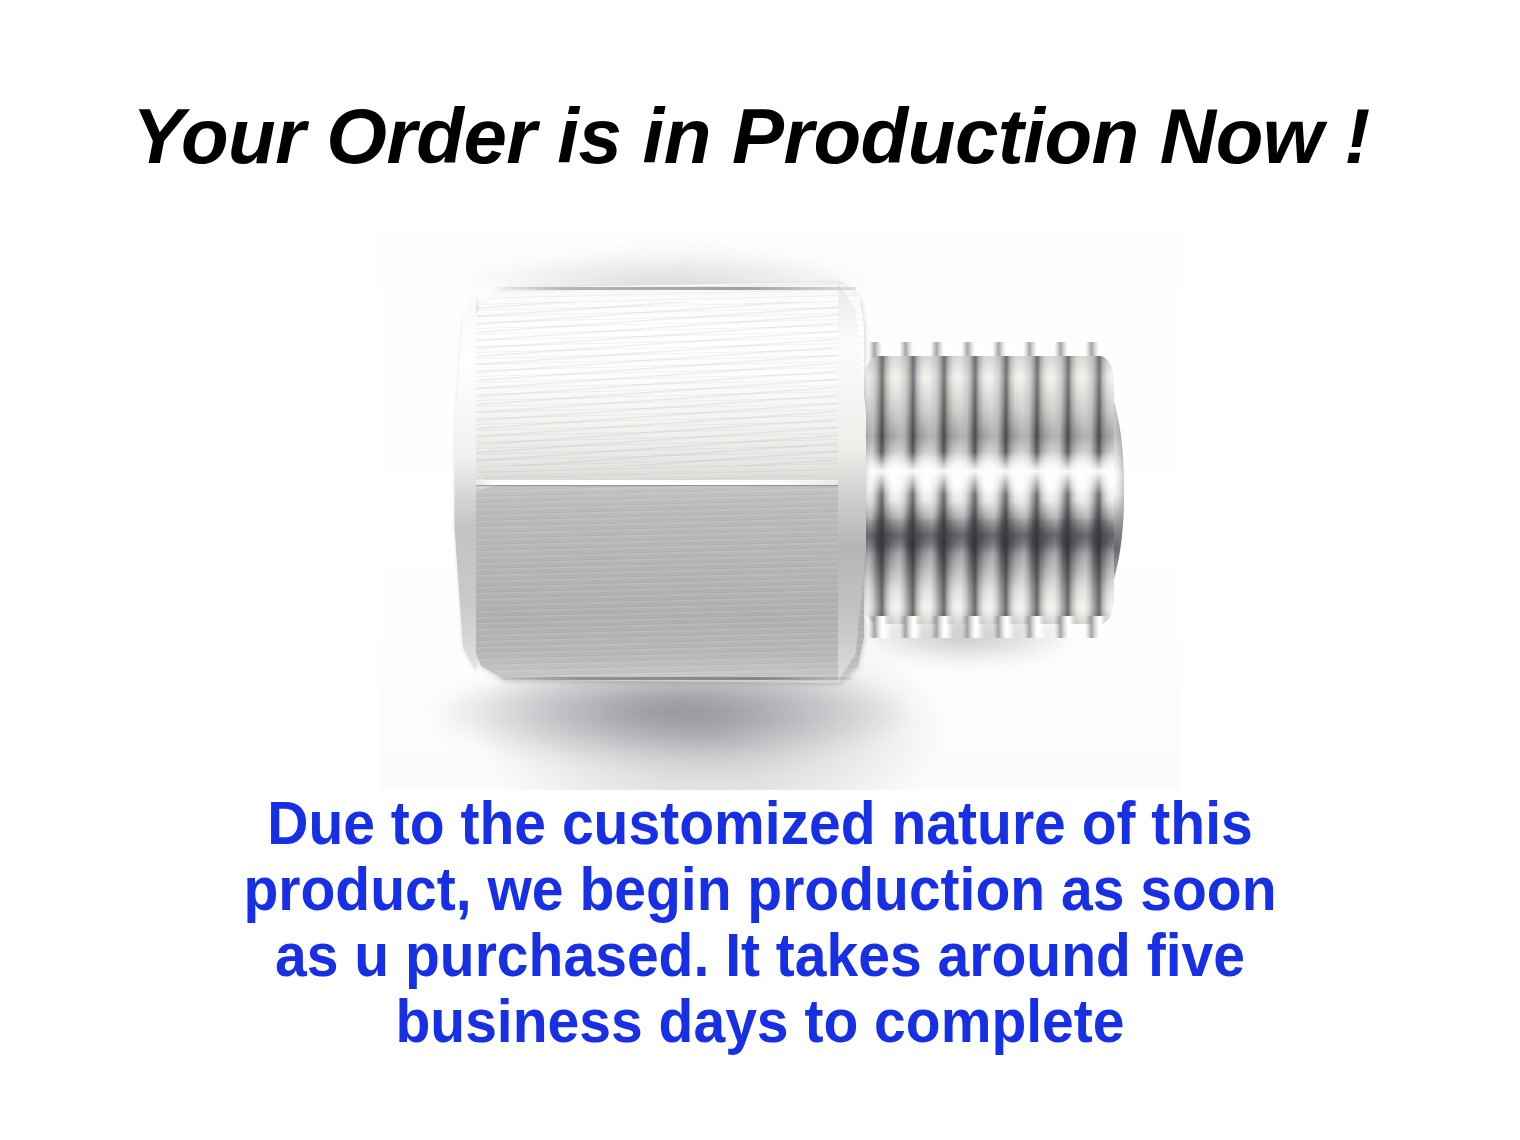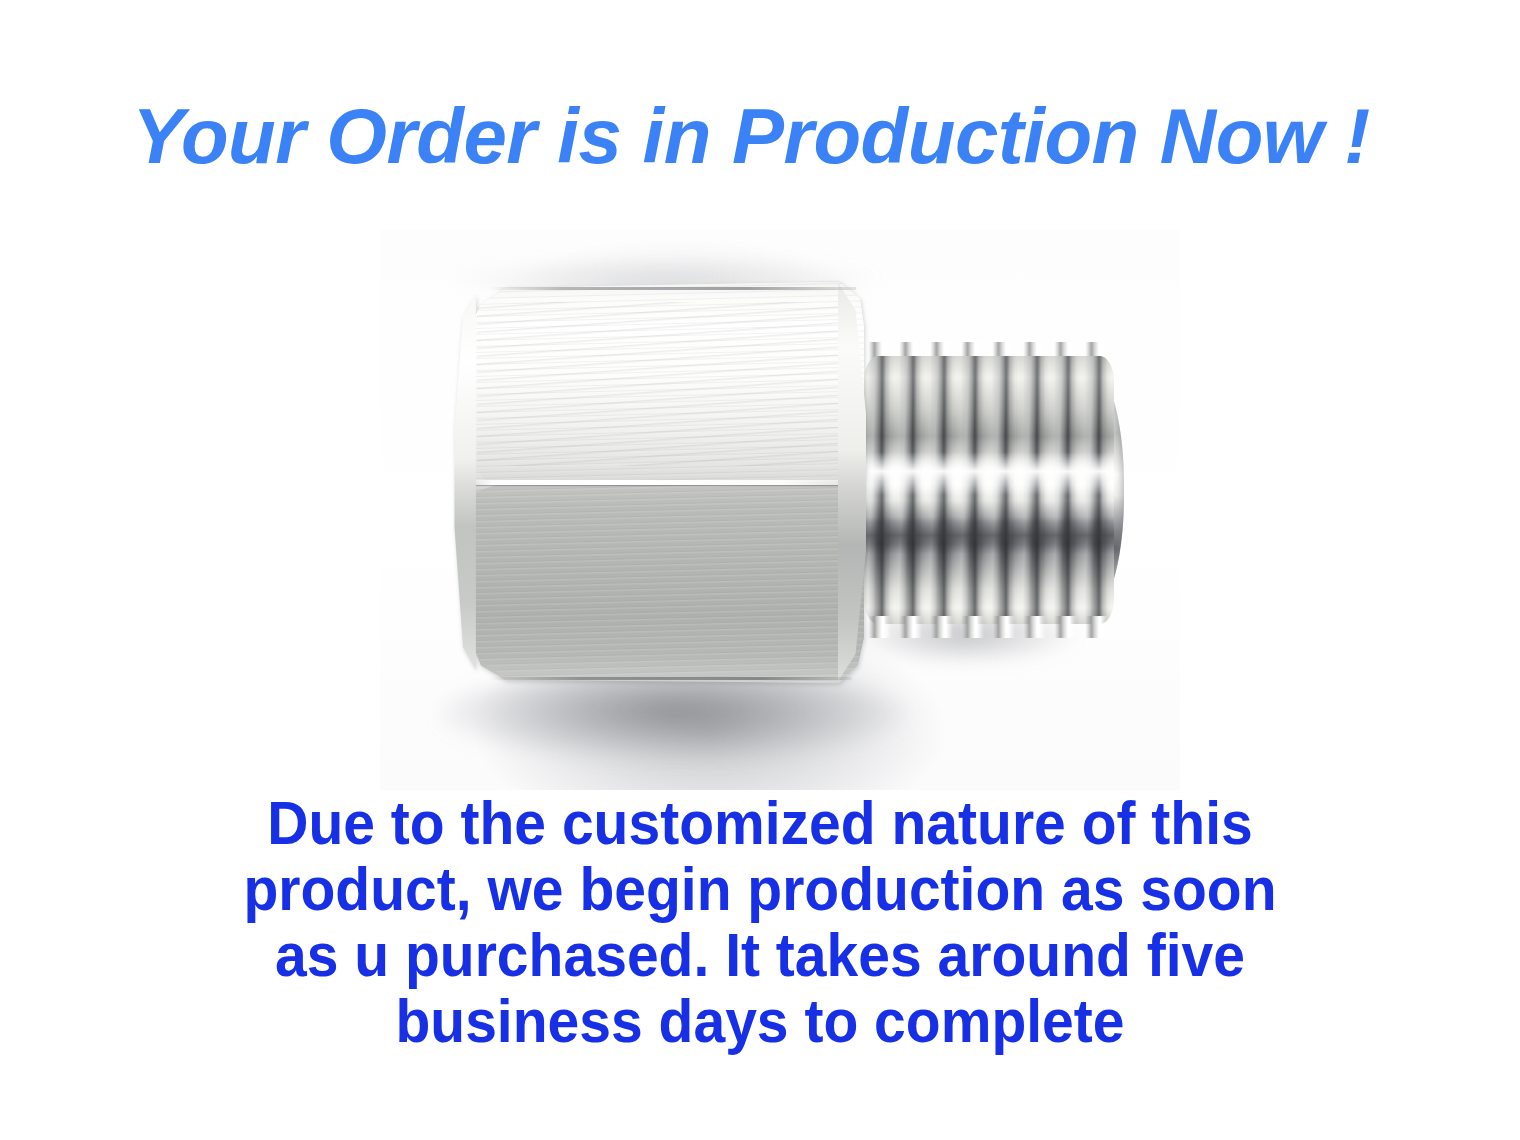--- a/index.html
+++ b/index.html
@@ -22,21 +22,21 @@
     left: 0;
     top: 96px;
     width: 1502px;
     text-align: center;
     font-family: "Liberation Sans", sans-serif;
     font-weight: bold;
     font-style: italic;
     font-size: 78px;
     line-height: 1.05;
     letter-spacing: -0.5px;
-    color: #3b82f6;
+    color: #000000;
     white-space: nowrap;
   }
 
   
   #photo {
     position: absolute;
     left: 380px;
     top: 230px;
     width: 800px;
     height: 560px;

